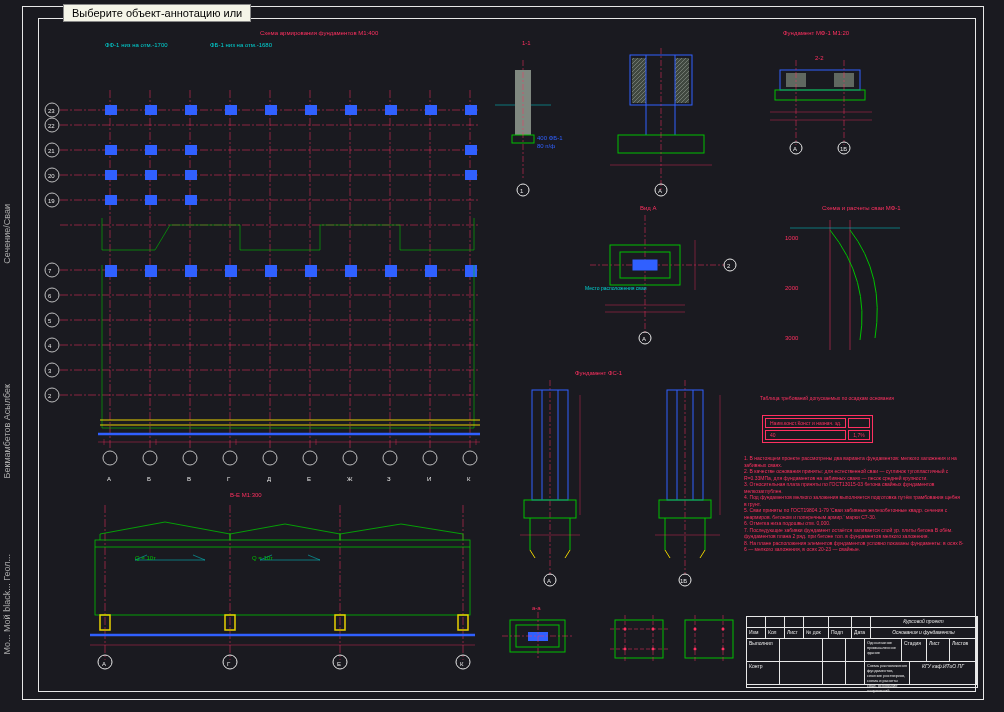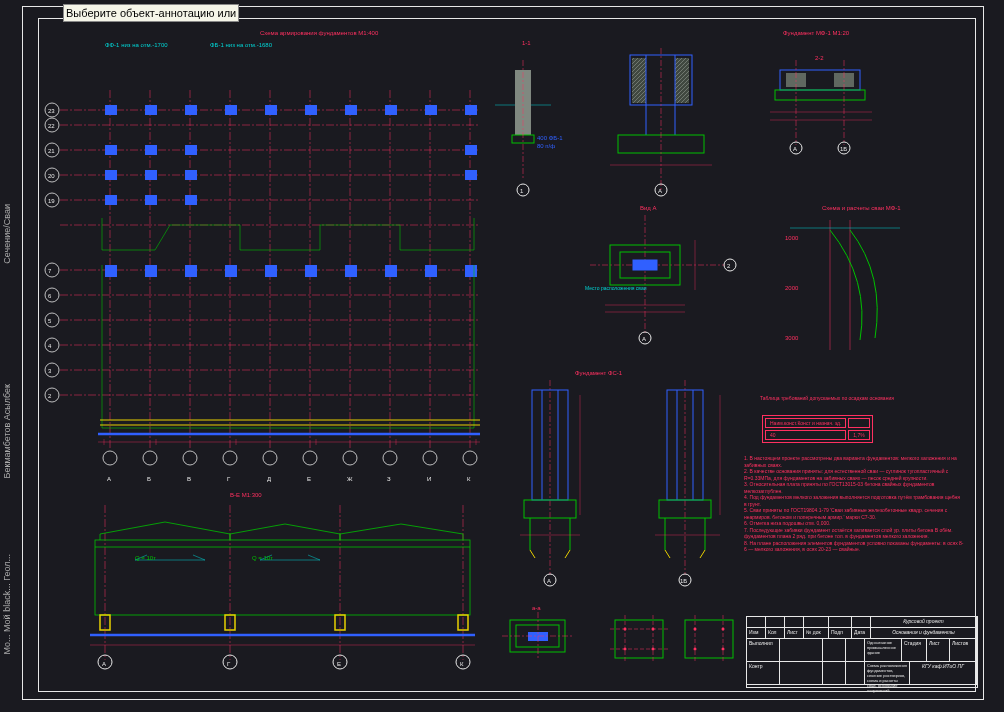--- a/index.html
+++ b/index.html
@@ -1,18 +1,18 @@
 <!DOCTYPE html>
 <html><head>
 <meta charset="utf-8">
 <style>
 html,body{margin:0;padding:0;background:#1a1a20;font-family:Arial,sans-serif;overflow:hidden}
 #canvas{position:relative;width:1004px;height:712px;background:#1a1a20}
 .frame{position:absolute;border:1px solid #e8e8e8}
-.tooltip{position:absolute;background:#f5f5e8;border:1px solid #888;padding:2px 2px;font-size:11px;color:#000;z-index:100}
+.tooltip{position:absolute;background:#f5f5e8;border:1px solid #888;padding:2px 8px;font-size:11px;color:#000;z-index:100}
 .tab{position:absolute;left:0;top:0;color:#aaa;font-size:9px;writing-mode:vertical-rl;text-orientation:mixed;transform:rotate(180deg);padding:4px 2px}
 .cyan{color:#00d4d4}
 .red{color:#ff3060}
 .green{color:#00c000}
 .lbl{position:absolute;font-size:6px;white-space:nowrap}
 .tblock{position:absolute;border:1px solid #e8e8e8;bottom:24px;right:26px;width:230px;height:70px;font-size:6px;color:#e8e8e8}
 .tblock .cell{border-right:1px solid #e8e8e8;padding:1px 2px;font-size:5px}
 .tblock .trow{height:10px;border-bottom:1px solid #e8e8e8;display:flex}
 svg{position:absolute}
 text{font-size:6px;font-family:Arial}

